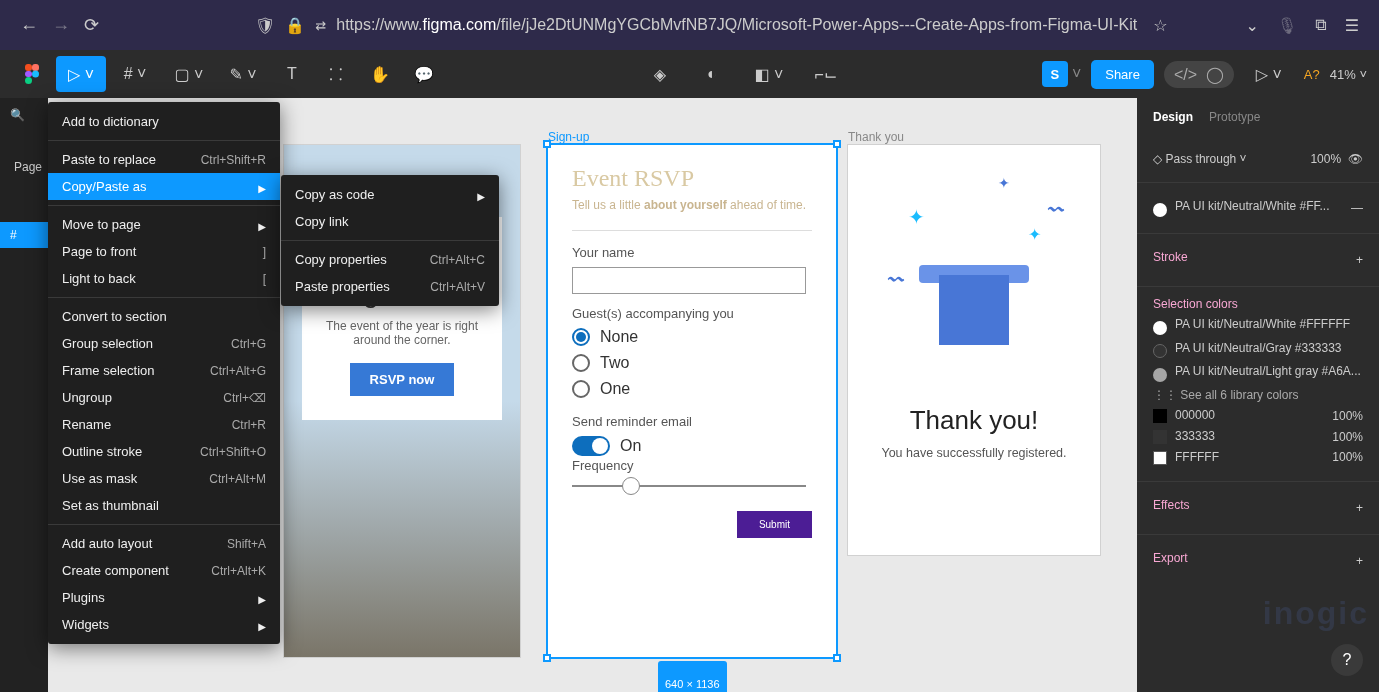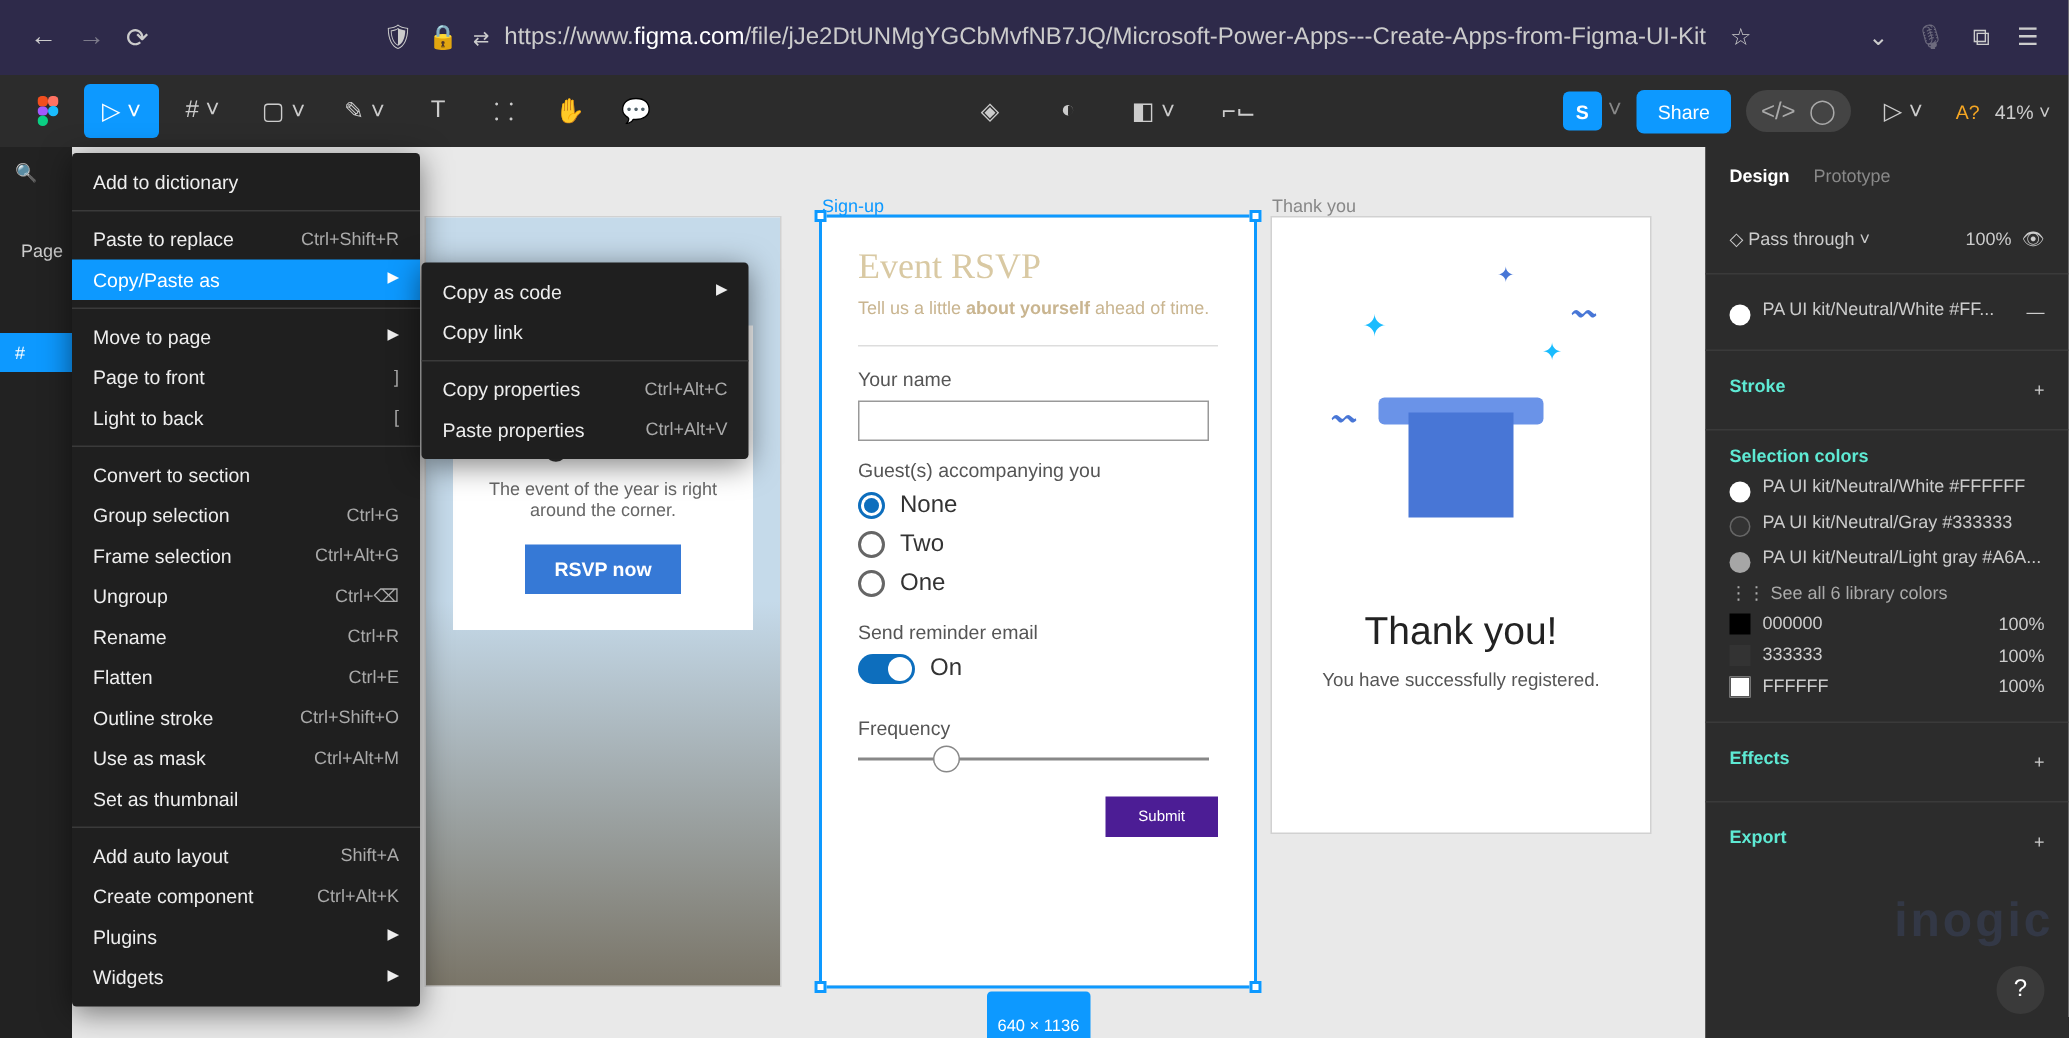--- a/index.html
+++ b/index.html
@@ -67,31 +67,31 @@
 .confetti{position:absolute;width:100%;height:200px;top:20px;left:0}
 .box-shape{position:absolute;left:50%;transform:translateX(-50%);top:130px;width:70px;height:70px;background:#4876d6}
 .box-lid{position:absolute;left:50%;transform:translateX(-50%);top:120px;width:110px;height:18px;background:#6a93e8;border-radius:4px}
 
 .right-panel{position:absolute;right:0;top:98px;width:242px;bottom:0;background:#2c2c2c;color:#ccc;font-size:12px;padding:0}
 .panel-tabs{display:flex;gap:16px;padding:12px 16px}
 .panel-tab{color:#888}
 .panel-tab.active{color:#fff;font-weight:bold}
 .panel-section{padding:10px 16px;border-bottom:1px solid #3a3a3a}
 .panel-row{display:flex;align-items:center;justify-content:space-between;margin:6px 0}
-.panel-head{color:#5eead4;font-size:12px;font-weight:bold;margin-bottom:6px}
+.panel-head{color:#f9a8d4;font-size:12px;font-weight:normal;margin-bottom:6px}
 .swatch{width:14px;height:14px;border-radius:50%;display:inline-block;margin-right:8px;vertical-align:middle}
 .swatch.white{background:#fff}
 .swatch.gray{background:#333;border:1px solid #666}
 .swatch.lgray{background:#a6a6a6}
 .swatch-sq{width:14px;height:14px;display:inline-block;margin-right:8px;vertical-align:middle}
 .color-label{display:inline-block;max-width:200px;overflow:hidden;text-overflow:ellipsis;white-space:nowrap}
 .watermark{position:absolute;bottom:60px;right:10px;font-size:32px;color:#3a4560;font-weight:bold;letter-spacing:2px;opacity:0.5}
 
 .context-menu{position:absolute;background:#1f1f1f;border-radius:3px;box-shadow:0 4px 20px rgba(0,0,0,0.5);color:#eee;font-size:13px;padding:6px 0;z-index:100}
-.menu-item{display:flex;justify-content:space-between;align-items:flex-start;padding:6px 14px;white-space:nowrap;cursor:default}
+.menu-item{display:flex;justify-content:space-between;align-items:flex-end;padding:6px 14px;white-space:nowrap;cursor:default}
 .menu-item.highlighted{background:#0d99ff;color:#fff}
 .menu-sep{height:1px;background:#3a3a3a;margin:5px 0}
 .menu-shortcut{color:#aaa;margin-left:12px;font-size:12px}
 .submenu-arrow{margin-left:20px;font-size:10px}
 .help-bubble{position:absolute;right:16px;bottom:16px;width:32px;height:32px;background:#3a3a3a;border-radius:50%;display:flex;align-items:center;justify-content:center;color:#fff;z-index:50}
 .pages-label{position:absolute;left:14px;top:160px;color:#ccc;font-size:12px;z-index:5}
 </style>
 </head>
 <body>
 
@@ -199,21 +199,21 @@
           </div>
         <div class="radio-row">
             <div class="radio unchecked"></div>
             <span>One</span>
           </div>
         <div class="f2-label" style="margin-top:16px">Send reminder email</div>
         <div class="toggle-row">
             <div class="toggle"></div>
             <span>On</span>
           </div>
-        <div class="f2-label" style="margin-top:22px">Frequency</div>
+        <div class="f2-label" style="margin-top:2px">Frequency</div>
         <div class="slider"></div>
         <div class="submit-btn">Submit</div>
       </div>
       <div class="sel-handle" style="left:-5px;top:-5px"></div>
       <div class="sel-handle" style="right:-5px;top:-5px"></div>
       <div class="sel-handle" style="left:-5px;bottom:-5px"></div>
       <div class="sel-handle" style="right:-5px;bottom:-5px"></div>
     </div>
     <div class="dim-badge" style="left:610px;top:563px">640 × 1136</div>
 
@@ -342,24 +342,20 @@
     </div>
   <div class="menu-item">
       <span>Ungroup</span>
       <span class="menu-shortcut">Ctrl+⌫</span>
     </div>
   <div class="menu-item">
       <span>Rename</span>
       <span class="menu-shortcut">Ctrl+R</span>
     </div>
   <div class="menu-item">
-      <span>Flatten</span>
-      <span class="menu-shortcut">Ctrl+E</span>
-    </div>
-  <div class="menu-item">
       <span>Outline stroke</span>
       <span class="menu-shortcut">Ctrl+Shift+O</span>
     </div>
   <div class="menu-item">
       <span>Use as mask</span>
       <span class="menu-shortcut">Ctrl+Alt+M</span>
     </div>
   <div class="menu-item">
       <span>Set as thumbnail</span>
     </div>

